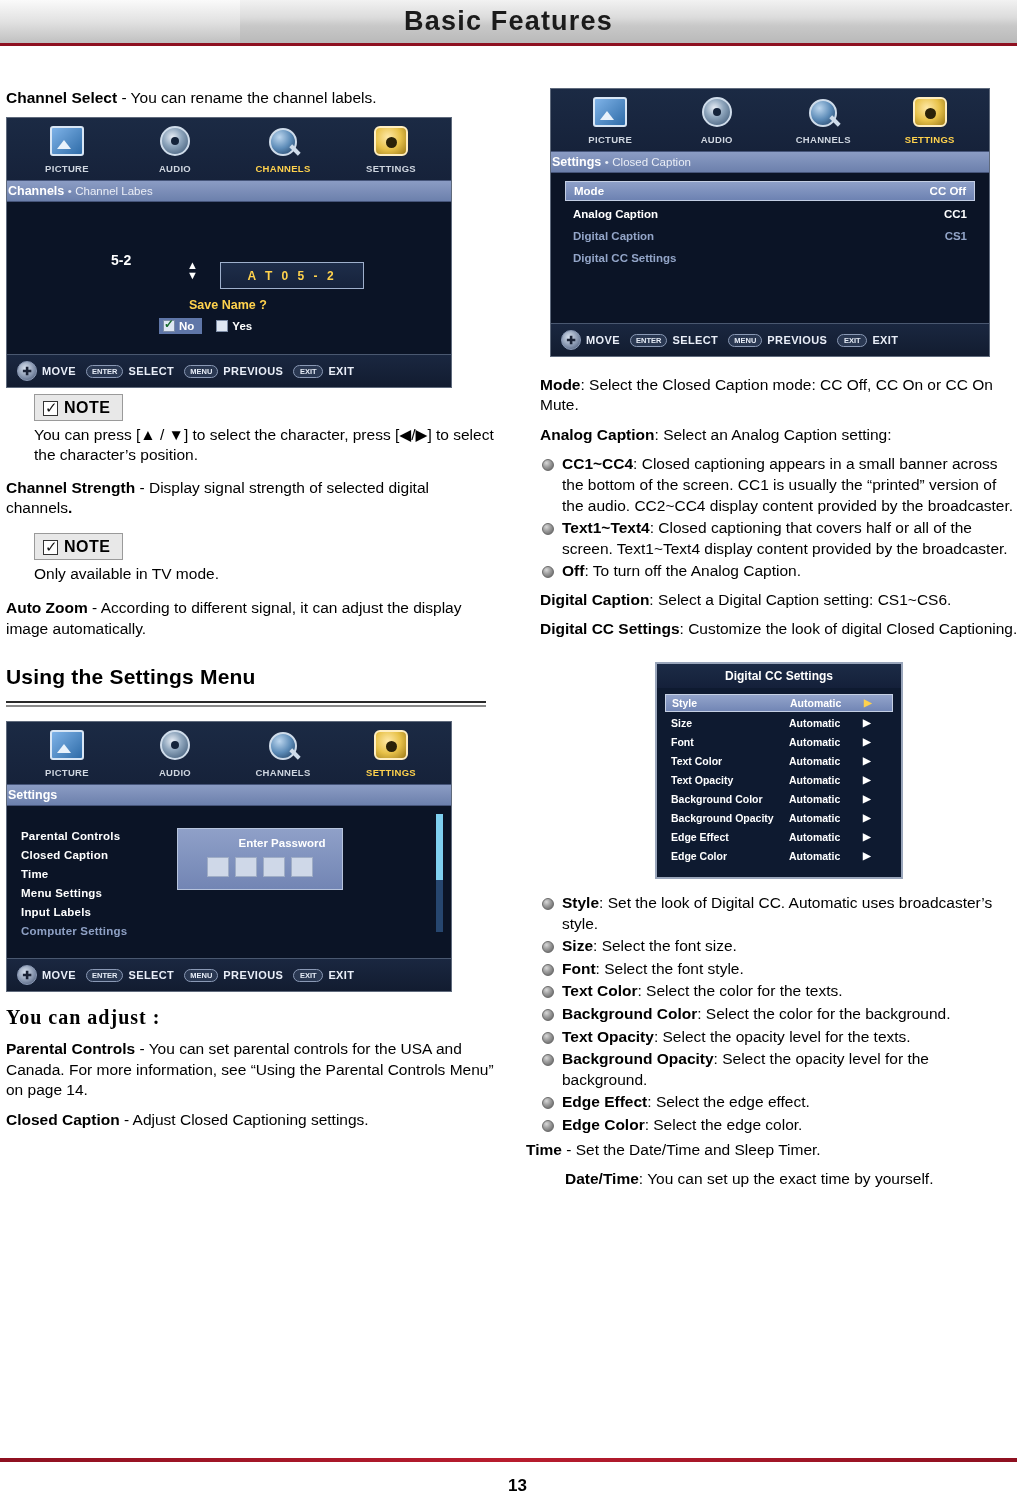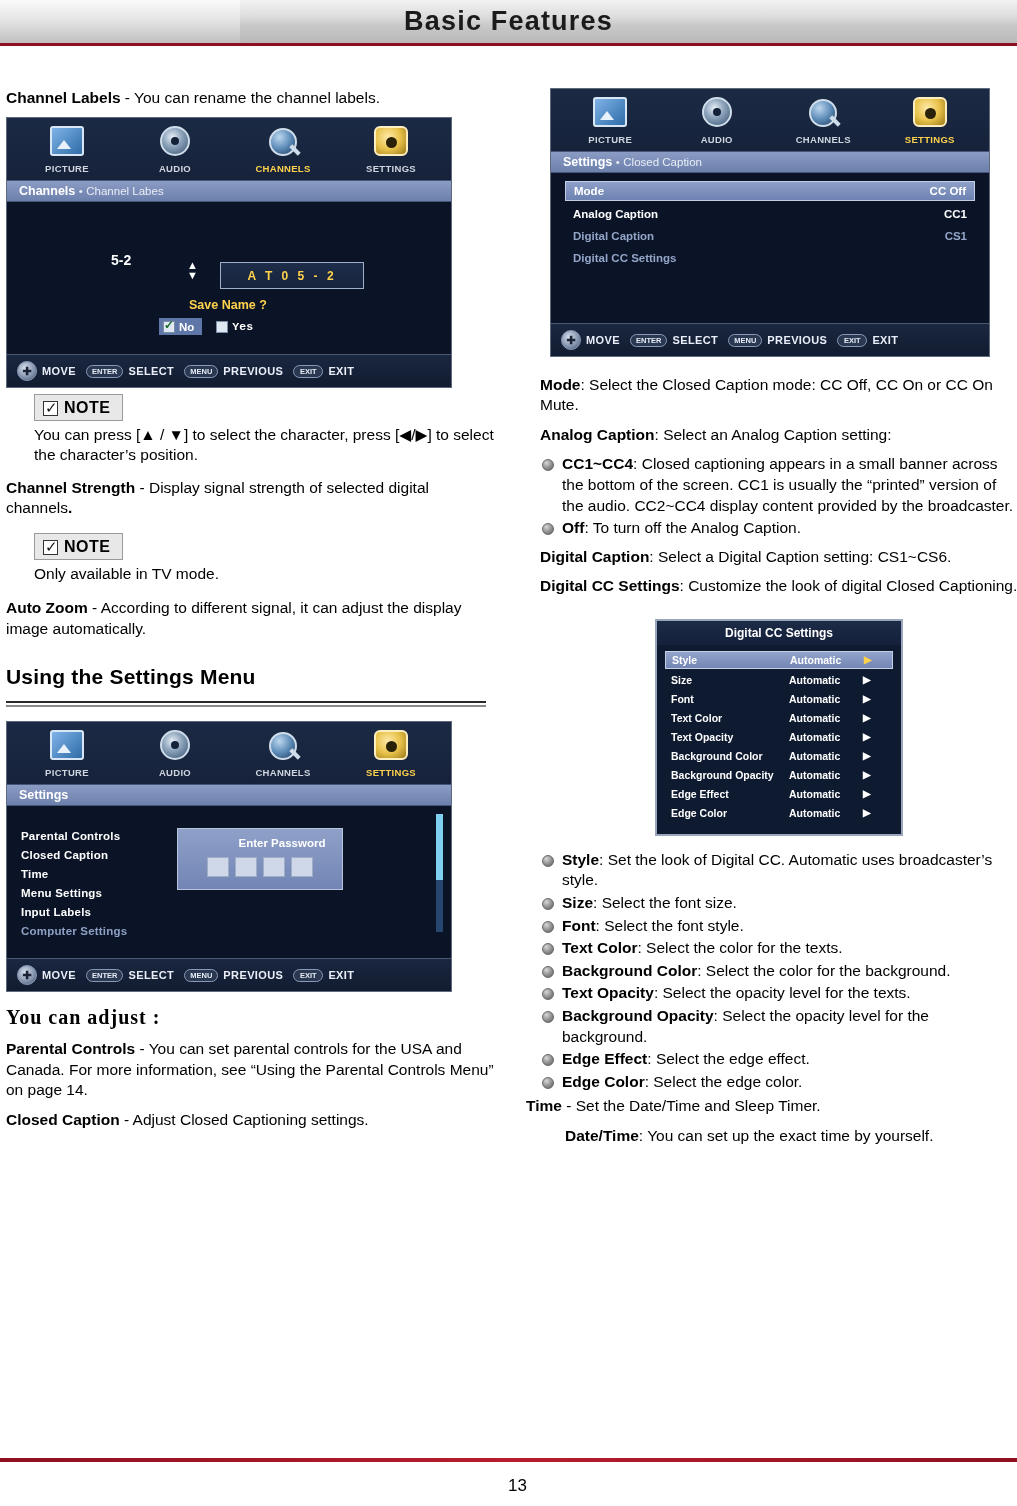--- a/index.html
+++ b/index.html
@@ -210,21 +210,21 @@
   .ico-settings:after {
     content: ""; position: absolute; left: 10px; top: 9px;
     width: 11px; height: 11px; border-radius: 50%; background: #2a2208;
   }
 
   .osd-subbar {
     background: linear-gradient(to bottom,#8b9cc4 0%, #6c80ac 100%);
     color: #ffffff;
     font-size: 12.5px;
     font-weight: bold;
-    padding: 3px 12px;
+    padding: 3px 1px;
     border-top: 1px solid #46557a;
     border-bottom: 1px solid #46557a;
   }
   .osd-subbar .sub2 { font-weight: normal; font-size: 11.5px; color: #e9edf6; }
 
   .osd-body { position: relative; }
 
   .osd-footer {
     background: linear-gradient(to bottom,#1a2740 0%, #121c30 100%);
     border-top: 1px solid #4a5870;
@@ -279,21 +279,21 @@
   .cl-save {
     position: absolute; left: 182px; top: 96px;
     color: #ffd24d; font-size: 12.5px; font-weight: bold;
   }
   .cl-opts { position: absolute; left: 152px; top: 116px; display: flex; gap: 10px; }
   .cl-opt {
     display: flex; align-items: center; gap: 4px;
     background: #5f76a8; padding: 2px 8px 2px 4px;
     color: #fff; font-size: 11.5px; font-weight: bold;
   }
-  .cl-opt.plain { background: transparent; font-family: Liberation Mono, monospace; }
+  .cl-opt.plain { background: transparent; }
   .cl-box {
     width: 12px; height: 12px; background: #dfe7f3; border: 1px solid #7d8ca6;
     position: relative;
   }
   .cl-box.checked:after {
     content: "\2713"; position: absolute; left: 0px; top: -4px;
     font-size: 12px; color: #1a6b2e;
   }
 
   
@@ -374,35 +374,35 @@
   .dccs-row .arw { font-size: 10px; color: #ffffff; }
   .dccs-row.sel .arw { color: #ffd24d; }
 
   
   .footer-rule {
     position: absolute; left: 0; bottom: 44px; width: 1017px; height: 4px;
     background: linear-gradient(to right,#8e1020 0%, #b81c2e 50%, #8e1020 100%);
   }
   .page-num {
     position: absolute; left: 18px; right: 0; bottom: 10px;
-    text-align: center; font-size: 17px; font-weight: normal;
+    text-align: center; font-size: 17px; font-weight: bold;
   }
 </style>
 </head>
 <body>
 
 <div class="header">
   <div class="bar-left"></div>
   <div class="header-title">Basic Features</div>
 </div>
 
 <div class="col-left">
 
   <p class="para">
-    <b>Channel Labels</b><span> - You can rename the channel labels.</span>
+    <b>Channel Select</b><span> - You can rename the channel labels.</span>
   </p>
 
   
   <div class="osd" id="osd-channel-labels">
     <div class="osd-top">
       <div class="osd-ico">
         <span class="glyph ico-picture"></span>
         <span class="lbl">PICTURE</span>
       </div>
       <div class="osd-ico">
@@ -632,20 +632,24 @@
     <b>Analog Caption</b><span>: Select an Analog Caption setting:</span>
   </p>
 
   <ul class="bullets indent1">
     <li>
       <span class="dot"></span>
       <b>CC1~CC4</b><span>: Closed captioning appears in a small banner across the bottom of the screen. CC1 is usually the “printed” version of the audio. CC2~CC4 display content provided by the broadcaster.</span>
     </li>
     <li>
       <span class="dot"></span>
+      <b>Text1~Text4</b><span>: Closed captioning that covers half or all of the screen. Text1~Text4 display content provided by the broadcaster.</span>
+    </li>
+    <li>
+      <span class="dot"></span>
       <b>Off</b><span>: To turn off the Analog Caption.</span>
     </li>
   </ul>
 
   <p class="para" style="margin-top:8px">
     <b>Digital Caption</b><span>: Select a Digital Caption setting: CS1~CS6.</span>
   </p>
 
   <p class="para">
     <b>Digital CC Settings</b><span>: Customize the look of digital Closed Captioning.</span>

